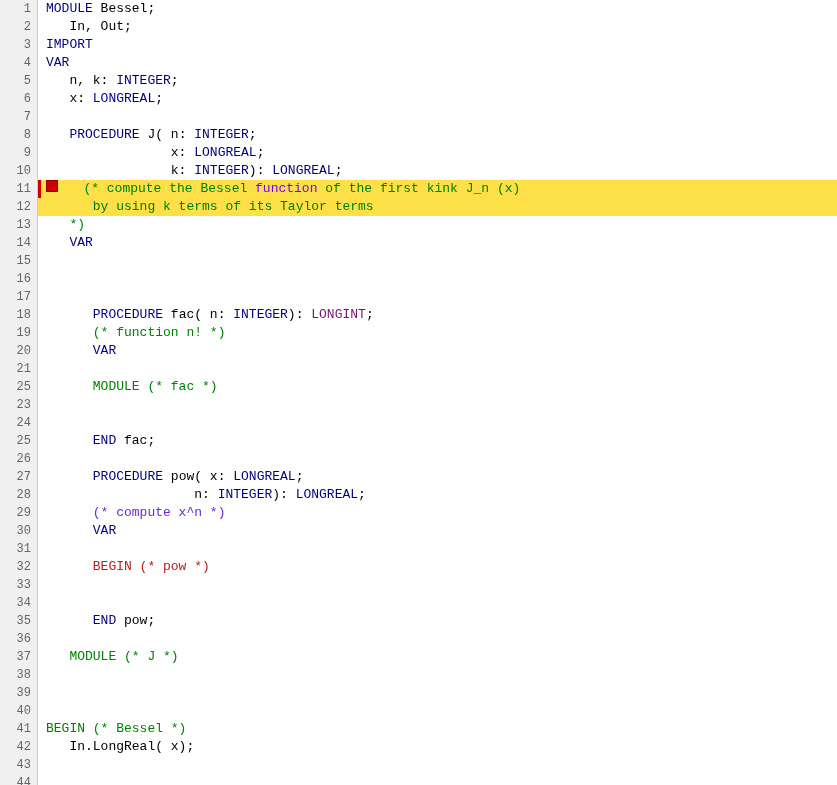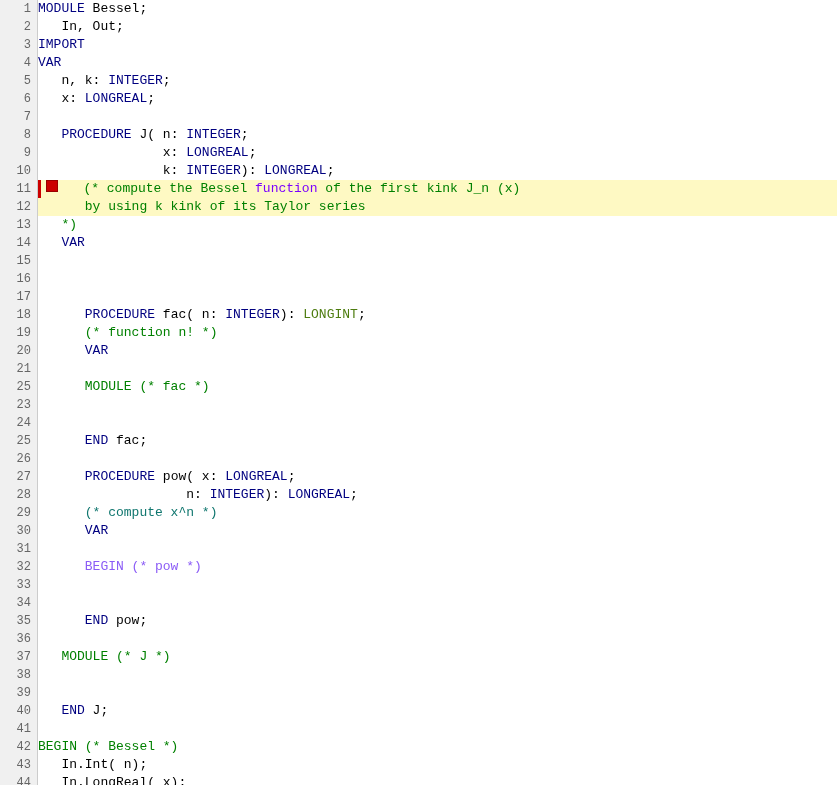--- a/index.html
+++ b/index.html
@@ -45,26 +45,27 @@
       flex: 1;
       padding: 0;
       overflow: auto;
       position: relative;
     }
 
     .code-line {
       display: flex;
       height: 18px;
       line-height: 18px;
+      padding-left: 8px;
       white-space: pre;
       position: relative;
     }
 
     .code-line.highlighted {
-      background-color: #fef9c3;
+      background-color: #fde047;
     }
   </style>
 </head>
 <body>
 
 <div class="editor-container">
   <div class="line-numbers" id="line-numbers-col">
   <span class="line-number">1</span>
       <span class="line-number">2</span>
       <span class="line-number">3</span>
@@ -115,47 +116,45 @@
       <div class="code-line"><span>   In, Out;</span></div>
       <div class="code-line"><span><span style="color:#000080">IMPORT</span></span></div>
       <div class="code-line"><span><span style="color:#000080">VAR</span></span></div>
       <div class="code-line"><span>   n, k: <span style="color:#000080">INTEGER</span>;</span></div>
       <div class="code-line"><span>   x: <span style="color:#000080">LONGREAL</span>;</span></div>
       <div class="code-line"><span></span></div>
       <div class="code-line"><span>   <span style="color:#000080">PROCEDURE</span> J( n: <span style="color:#000080">INTEGER</span>;</span></div>
       <div class="code-line"><span>                x: <span style="color:#000080">LONGREAL</span>;</span></div>
       <div class="code-line"><span>                k: <span style="color:#000080">INTEGER</span>): <span style="color:#000080">LONGREAL</span>;</span></div>
       <div class="code-line highlighted" style="border-left: 3px solid rgb(204, 0, 0); padding-left: 5px;"><span style="display: inline-block; width: 12px; height: 12px; background: rgb(204, 0, 0); border: 1px solid rgb(153, 0, 0); vertical-align: middle; margin-right: 2px; flex-shrink: 0;"></span><span><span style="color:#008000">   (* compute the Bessel <span style="color:#7b00ff">function</span> of the first kink J_n (x)</span></span></div>
-      <div class="code-line highlighted"><span><span style="color:#008000">      by using k kink of its Taylor series</span></span></div>
+      <div class="code-line highlighted"><span><span style="color:#008000">      by using k terms of its Taylor terms</span></span></div>
       <div class="code-line"><span><span style="color:#008000">   *)</span></span></div>
       <div class="code-line"><span>   <span style="color:#000080">VAR</span></span></div>
       <div class="code-line"><span></span></div>
       <div class="code-line"><span></span></div>
       <div class="code-line"><span></span></div>
-      <div class="code-line"><span>      <span style="color:#000080">PROCEDURE</span> fac( n: <span style="color:#000080">INTEGER</span>): <span style="color:#4d7c0f">LONGINT</span>;</span></div>
+      <div class="code-line"><span>      <span style="color:#000080">PROCEDURE</span> fac( n: <span style="color:#000080">INTEGER</span>): <span style="color:#701a75">LONGINT</span>;</span></div>
       <div class="code-line"><span><span style="color:#008000">      (* function n! *)</span></span></div>
       <div class="code-line"><span>      <span style="color:#000080">VAR</span></span></div>
       <div class="code-line"><span></span></div>
       <div class="code-line"><span><span style="color:#008000">      MODULE (* fac *)</span></span></div>
       <div class="code-line"><span></span></div>
       <div class="code-line"><span></span></div>
       <div class="code-line"><span>      <span style="color:#000080">END</span> fac;</span></div>
       <div class="code-line"><span></span></div>
       <div class="code-line"><span>      <span style="color:#000080">PROCEDURE</span> pow( x: <span style="color:#000080">LONGREAL</span>;</span></div>
       <div class="code-line"><span>                   n: <span style="color:#000080">INTEGER</span>): <span style="color:#000080">LONGREAL</span>;</span></div>
-      <div class="code-line"><span><span style="color:#0f766e">      (* compute x^n *)</span></span></div>
+      <div class="code-line"><span><span style="color:#6d28d9">      (* compute x^n *)</span></span></div>
       <div class="code-line"><span>      <span style="color:#000080">VAR</span></span></div>
       <div class="code-line"><span></span></div>
-      <div class="code-line"><span><span style="color:#8b5cf6">      BEGIN (* pow *)</span></span></div>
+      <div class="code-line"><span><span style="color:#b91c1c">      BEGIN (* pow *)</span></span></div>
       <div class="code-line"><span></span></div>
       <div class="code-line"><span></span></div>
       <div class="code-line"><span>      <span style="color:#000080">END</span> pow;</span></div>
       <div class="code-line"><span></span></div>
       <div class="code-line"><span><span style="color:#008000">   MODULE (* J *)</span></span></div>
       <div class="code-line"><span></span></div>
       <div class="code-line"><span></span></div>
-      <div class="code-line"><span>   <span style="color:#000080">END</span> J;</span></div>
       <div class="code-line"><span></span></div>
       <div class="code-line"><span><span style="color:#008000">BEGIN (* Bessel *)</span></span></div>
-      <div class="code-line"><span>   In.Int( n);</span></div>
       <div class="code-line"><span>   In.LongReal( x);</span></div>
     </div>
 </div>
 
 </body></html>

